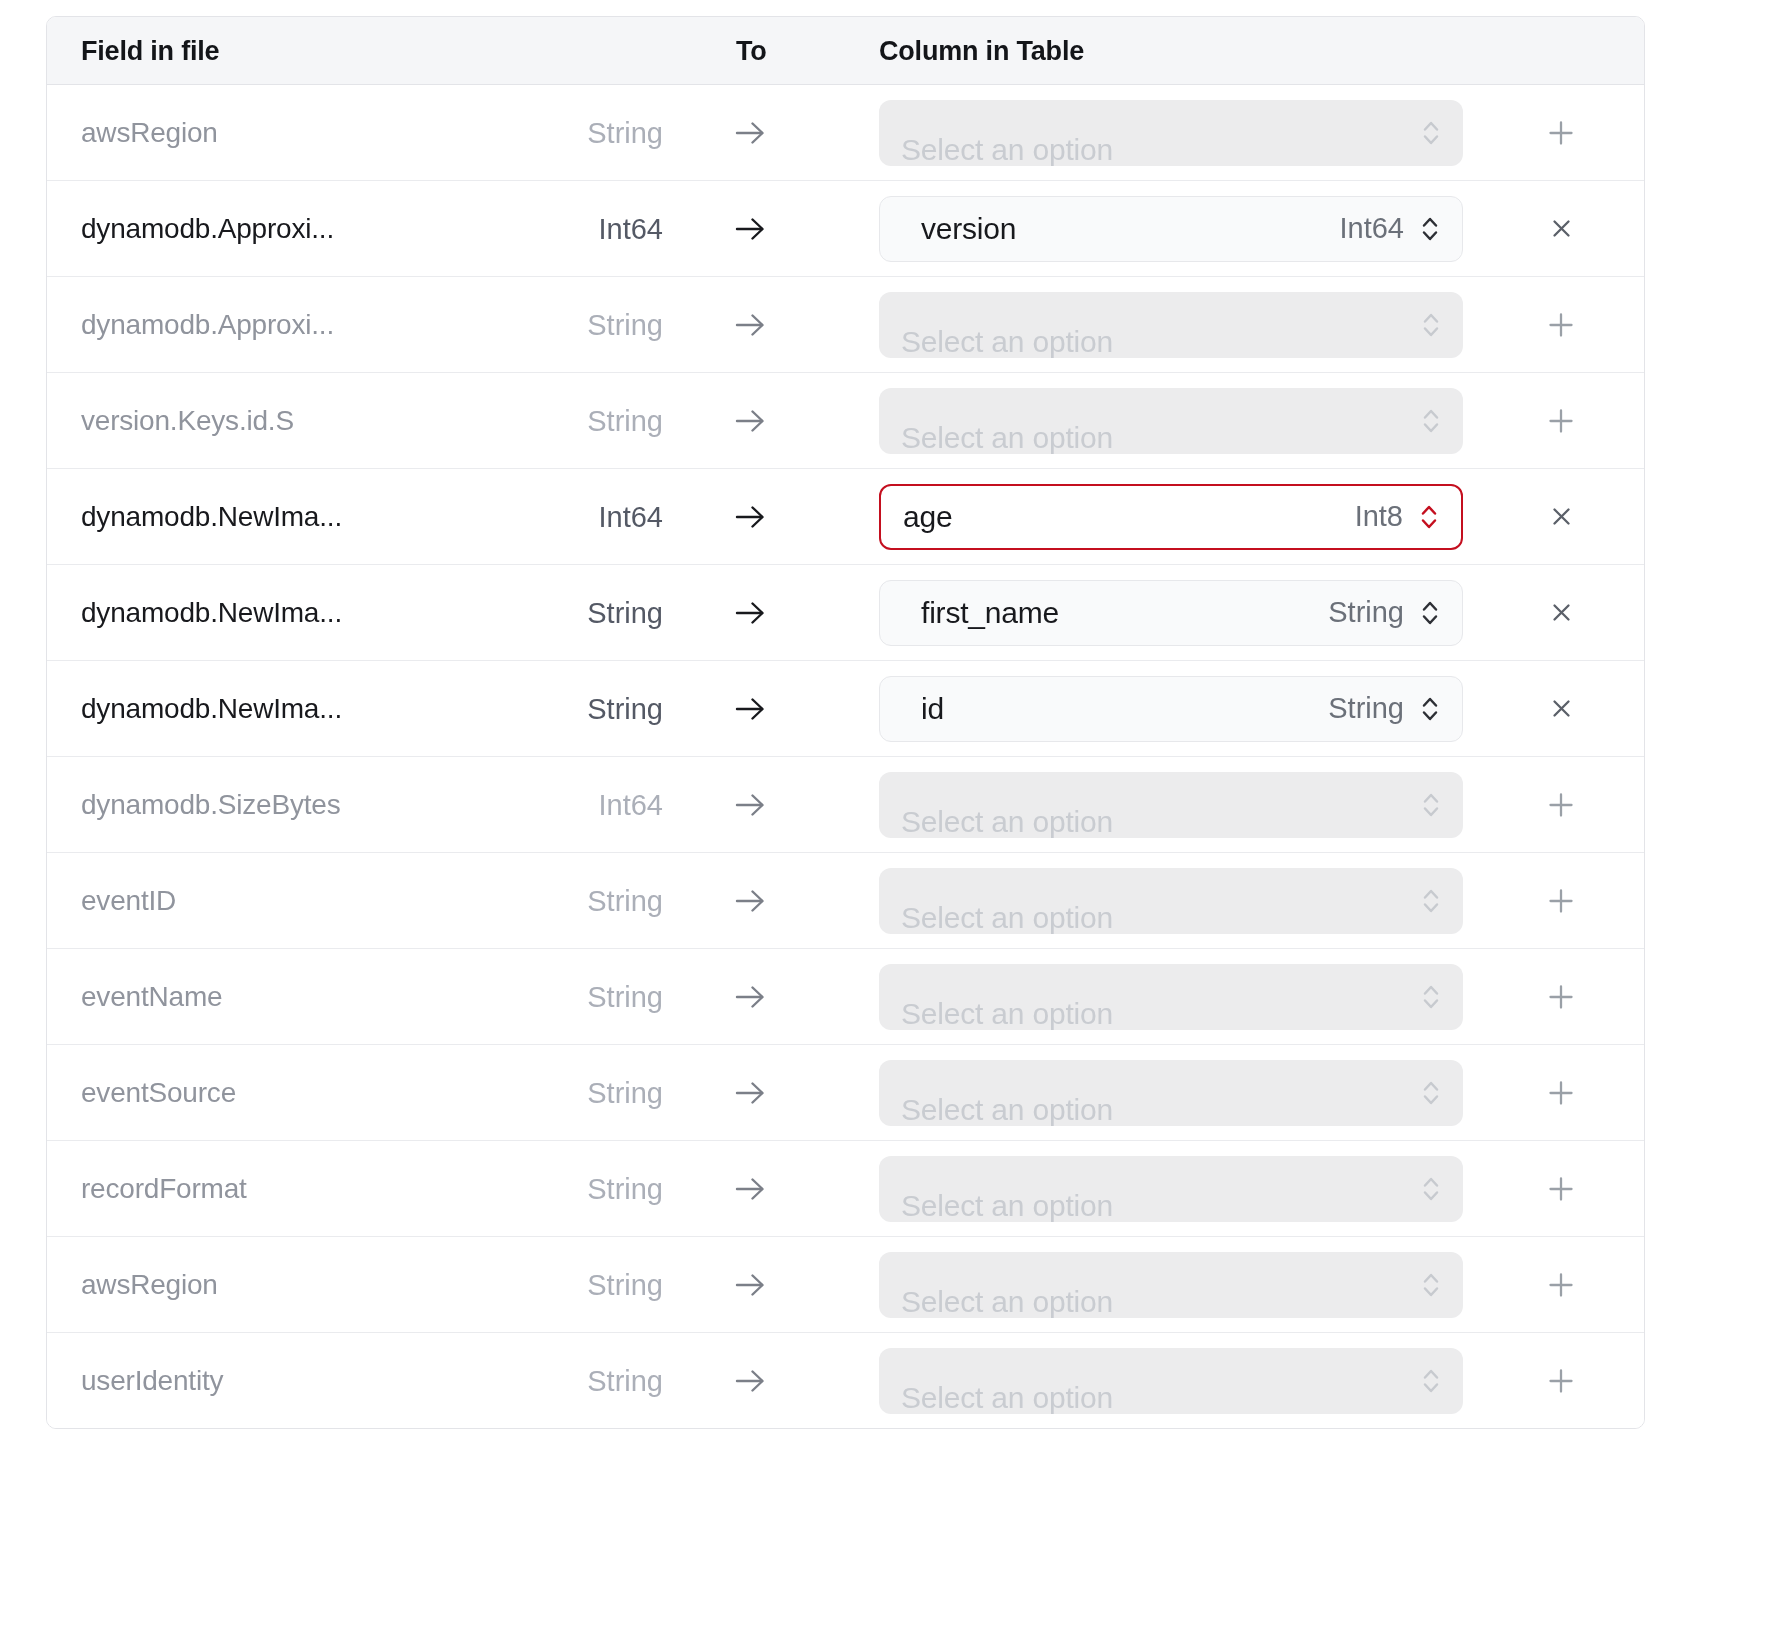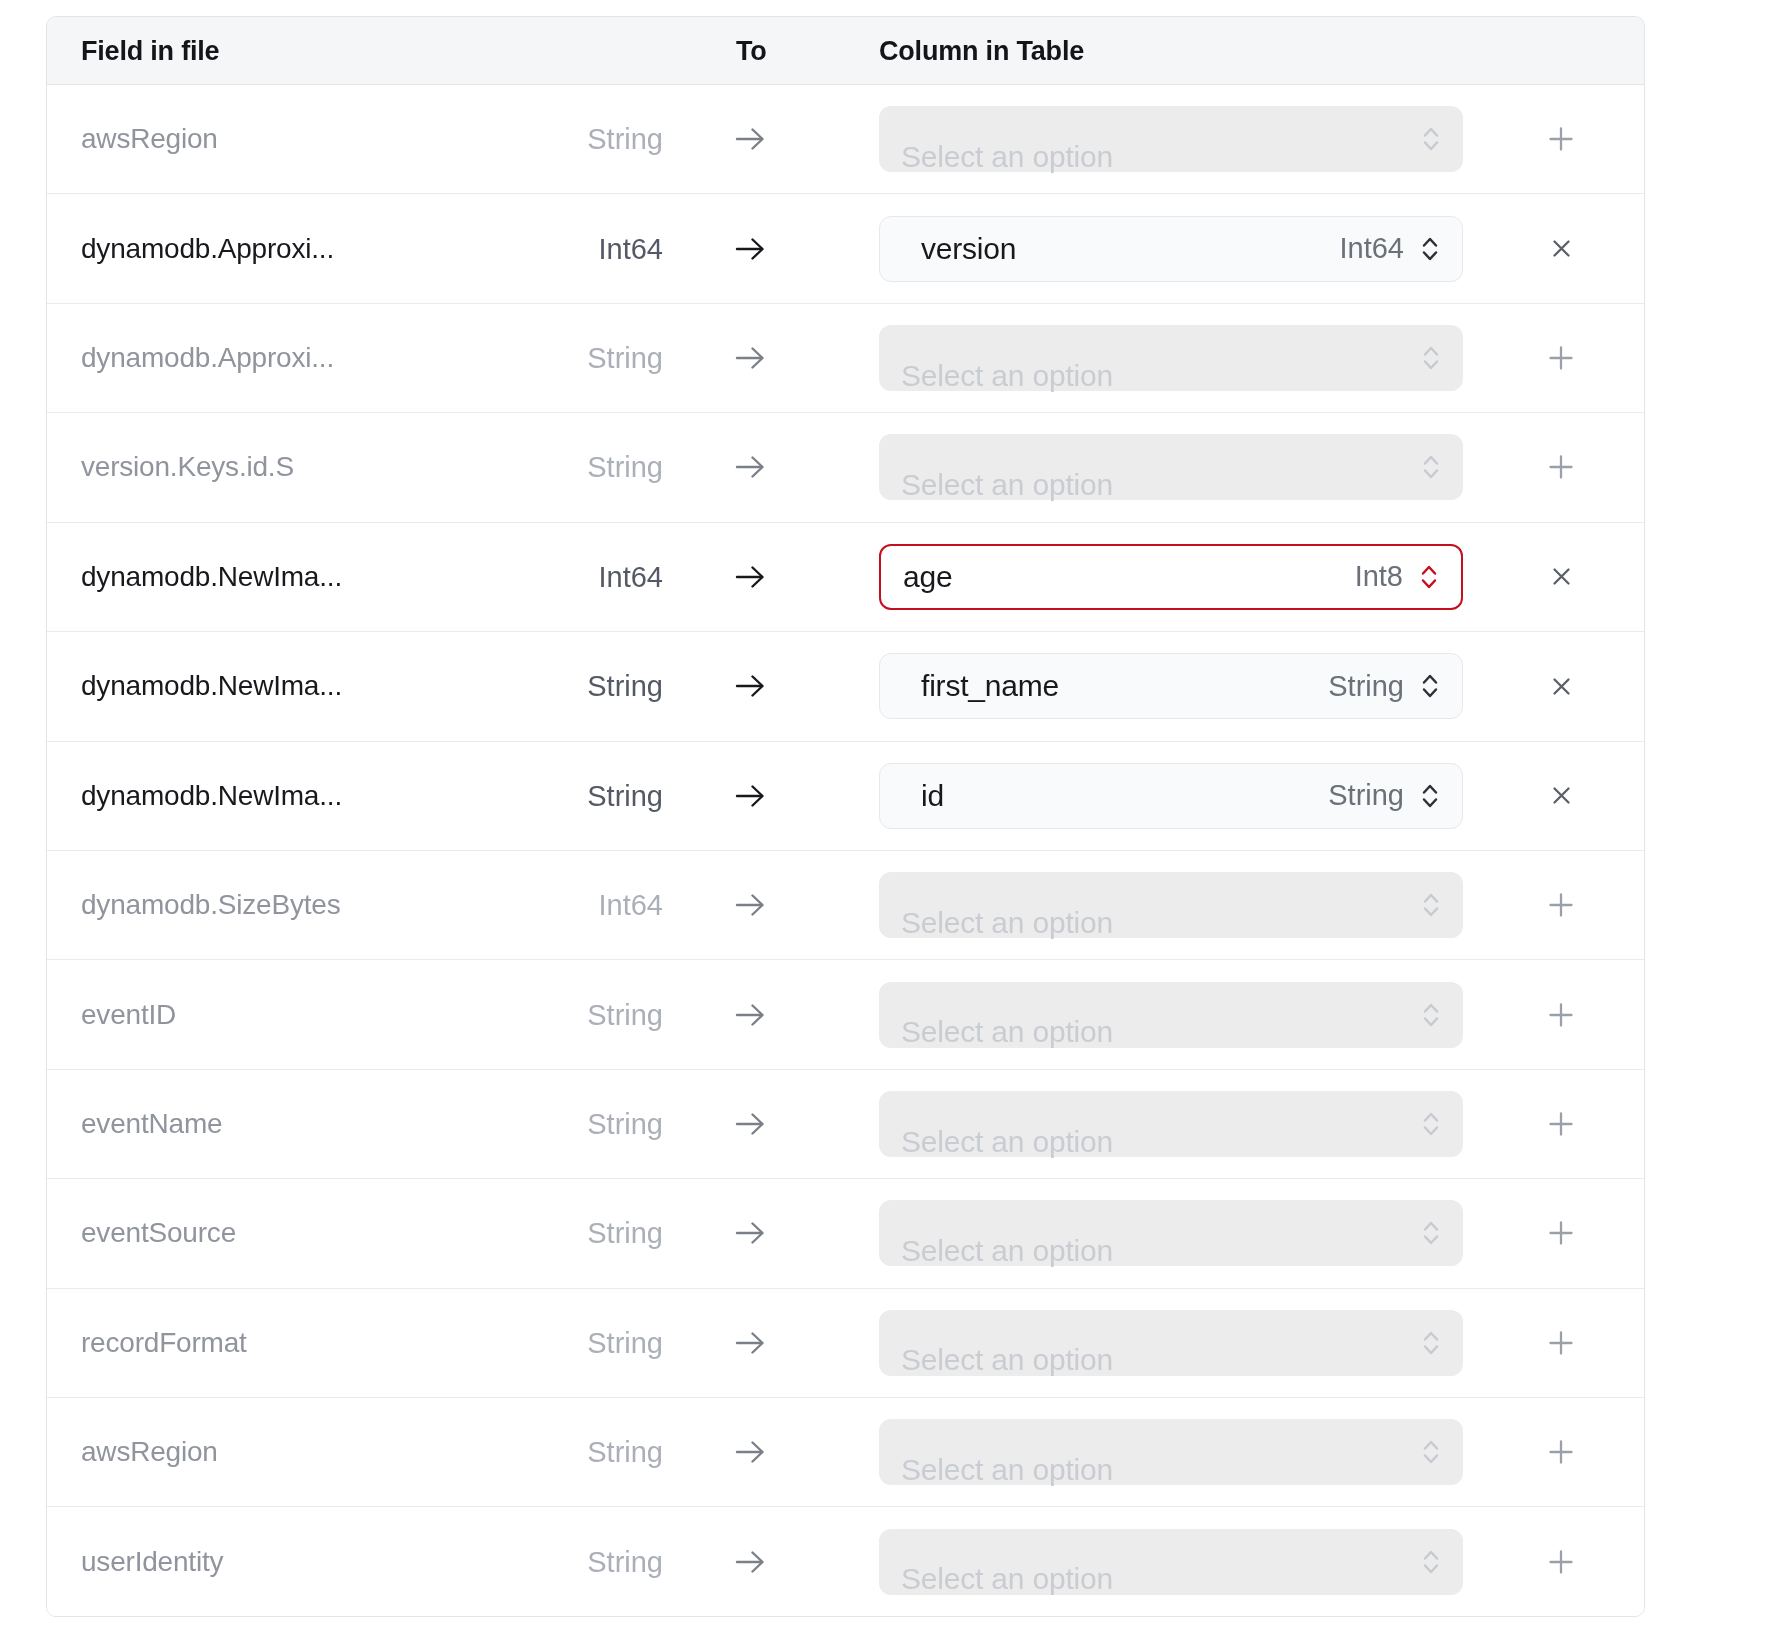--- a/index.html
+++ b/index.html
@@ -2,21 +2,21 @@
 <html><head>
 <meta charset="utf-8">
 <style>
   html,body{margin:0;padding:0;}
   body{
     width:1784px;height:1630px;position:relative;background:#ffffff;overflow:hidden;
     font-family:"Liberation Sans","DejaVu Sans",sans-serif;
     -webkit-font-smoothing:antialiased;
   }
   .mapping-table{
-    position:absolute;left:46px;top:16px;width:1599px;height:1601px;
+    position:absolute;left:46px;top:16px;width:1599px;height:1413px;
     box-sizing:border-box;border:1.5px solid #e3e4e8;border-radius:10px;
     background:#fff;display:flex;flex-direction:column;overflow:hidden;
   }
   .thead{
     flex:none;height:67px;background:#f5f6f8;border-bottom:1.5px solid #e3e4e8;
     position:relative;
   }
   .th{
     position:absolute;top:50%;transform:translateY(-50%);
     font-size:27px;font-weight:bold;color:#131519;letter-spacing:-0.2px;white-space:nowrap;

